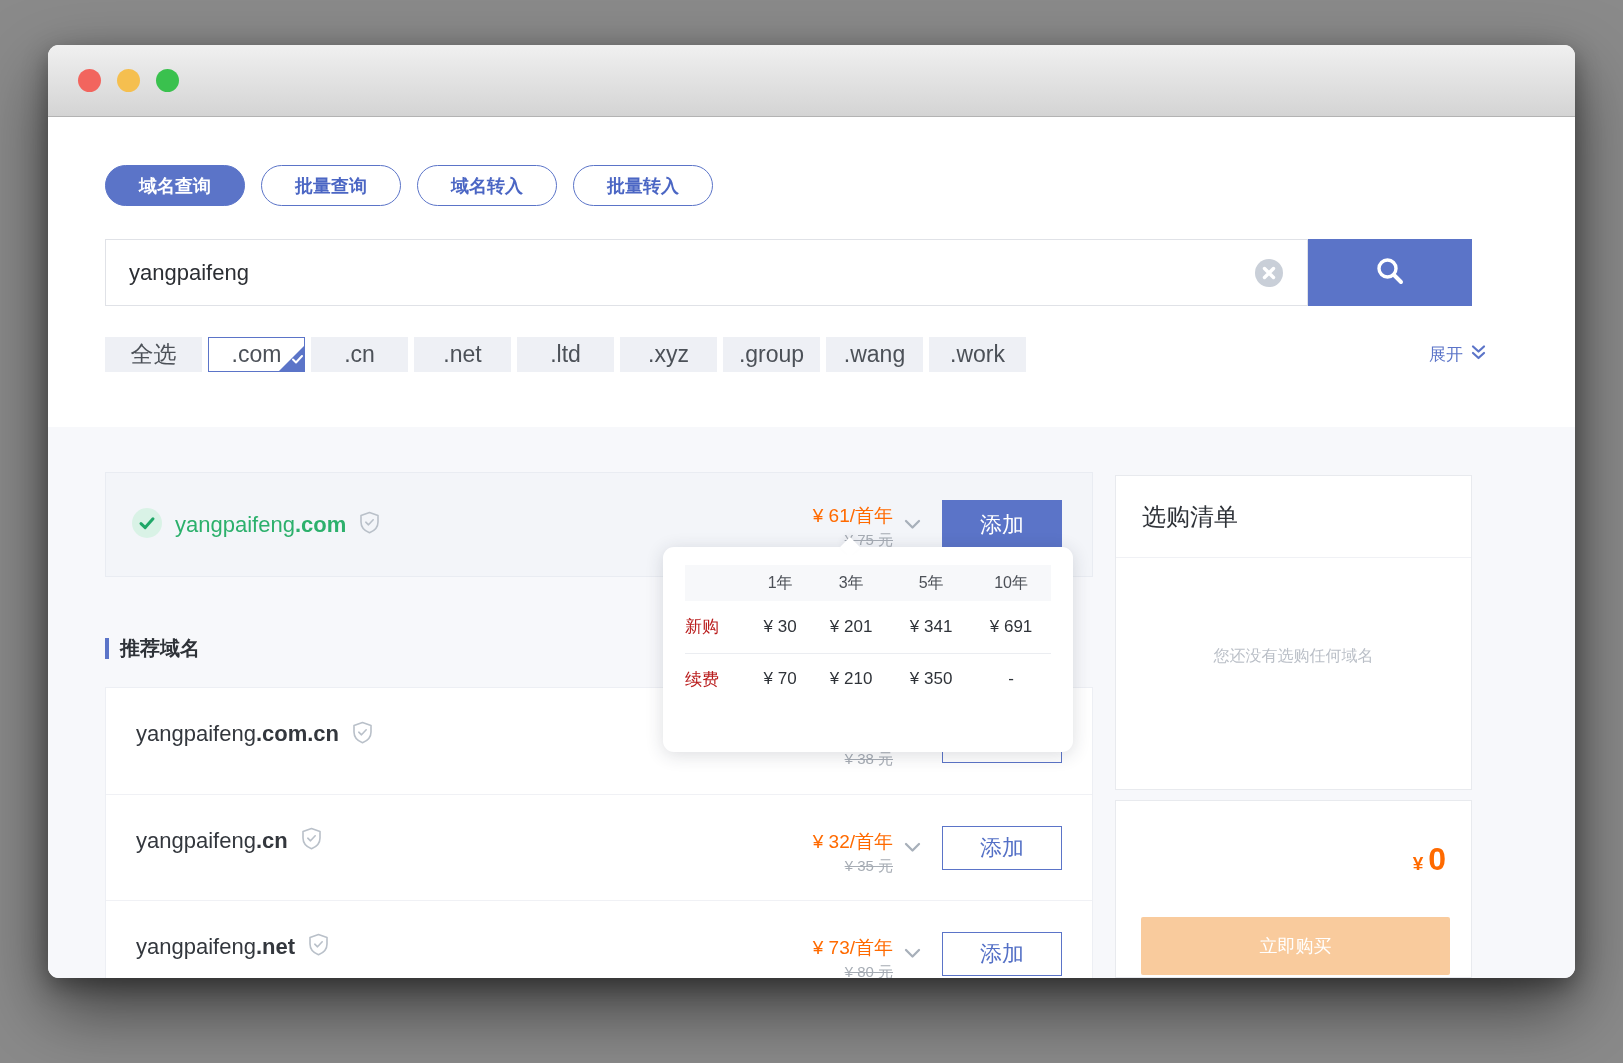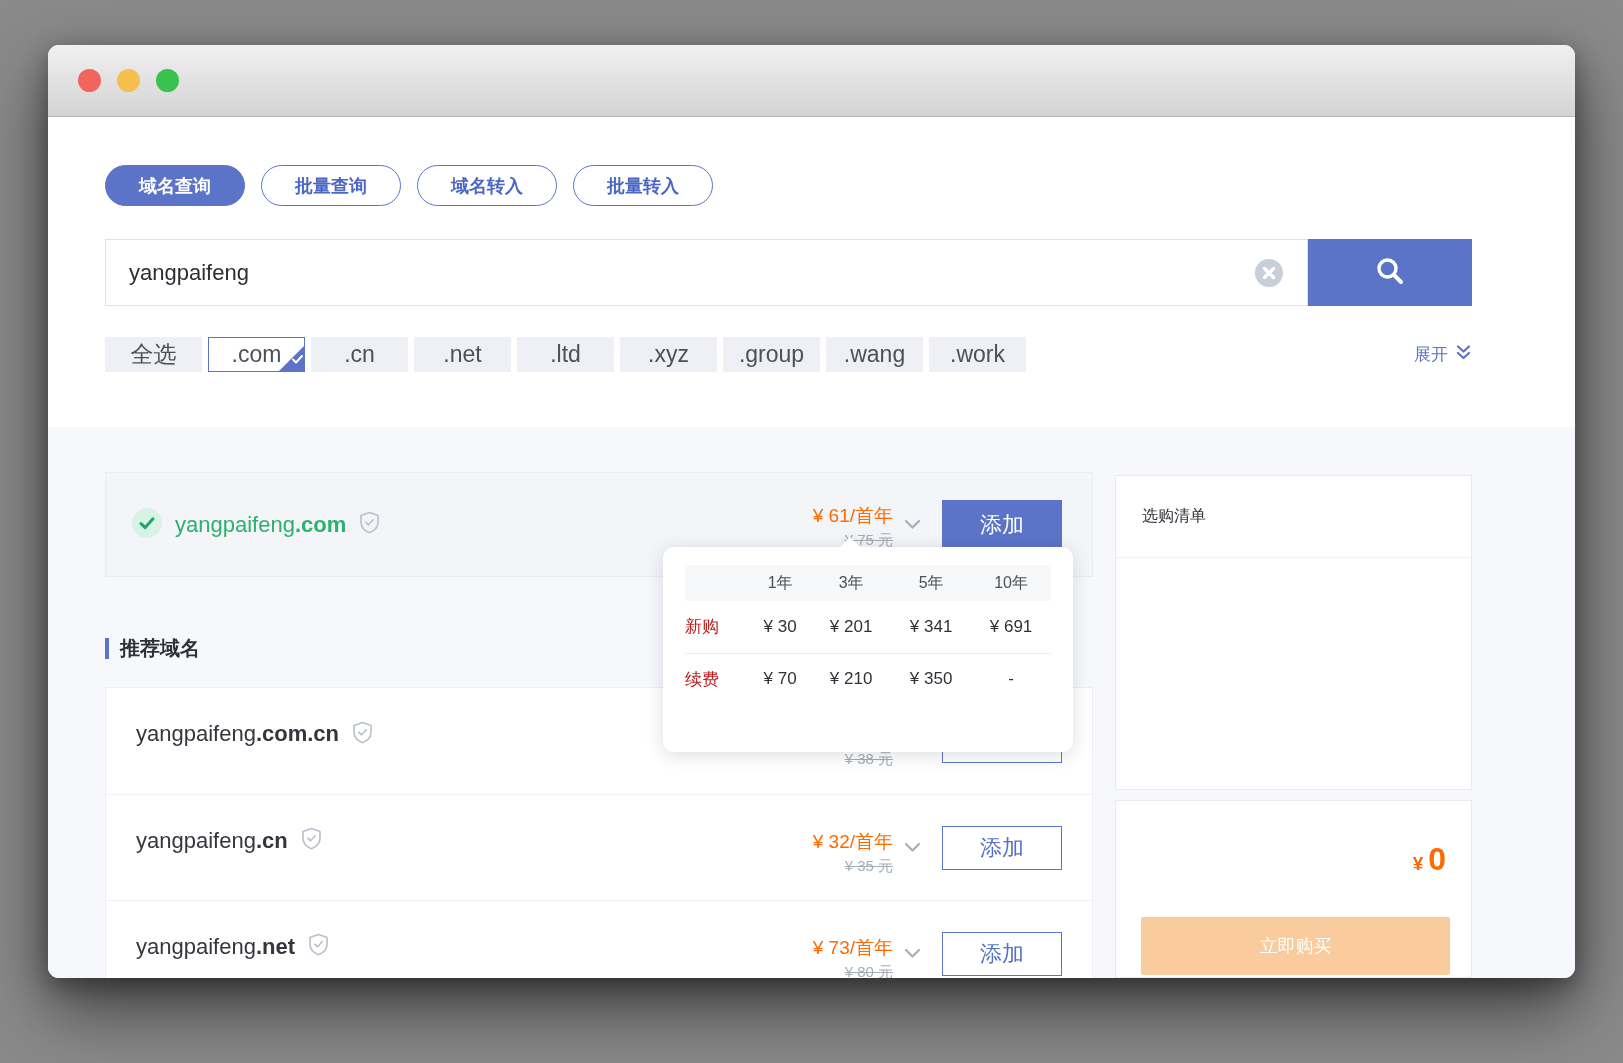--- a/index.html
+++ b/index.html
@@ -40,21 +40,21 @@
                 border:none; display:flex; align-items:center; justify-content:center; cursor:pointer; }
 
   
   .chips { position:absolute; left:57px; top:292px; display:flex; gap:6px; }
   .chip { width:97px; height:35px; background:#eef0f5; color:#4c5158; font-size:23px;
           display:flex; align-items:center; justify-content:center; position:relative; cursor:pointer; }
   .chip.selected { background:#fff; border:1px solid #5b74c8; }
   .corner { position:absolute; right:0; bottom:0; width:0; height:0;
             border-left:25px solid transparent; border-bottom:25px solid #5b74c8; }
   .corner-check { position:absolute; right:1px; bottom:1px; z-index:1; }
-  .expand { position:absolute; right:103px; top:292px; height:35px; display:flex; align-items:center;
+  .expand { position:absolute; right:88px; top:292px; height:35px; display:flex; align-items:center;
             gap:7px; color:#5b74c8; font-size:17px; cursor:pointer; }
 
   
   .result-card { position:absolute; left:57px; top:427px; width:988px; height:105px;
                  background:#f3f5f9; border:1px solid #e9ecf2; display:flex; align-items:center;
                  padding:0 30px 0 26px; }
   .left-group { display:flex; align-items:center; gap:13px; }
   .domain { font-size:22px; }
   .domain .tld { font-weight:bold; }
   .domain.green { color:#2cb06c; }
@@ -90,21 +90,21 @@
   .ptable { width:100%; border-collapse:collapse; }
   .ptable th { height:36px; background:#f7f8fa; font-weight:normal; font-size:16px; color:#4c5057;
                text-align:center; }
   .ptable td { height:52px; font-size:17px; color:#2f3339; text-align:center; }
   .ptable .rowlabel { text-align:left; width:64px; color:#b91c1c; }
   .ptable tr.renew td { border-top:1px solid #ebedf1; }
 
   
   .cart-panel { position:absolute; left:1067px; top:430px; width:357px; height:315px; background:#fff;
                 border:1px solid #e8eaee; }
-  .cart-header { height:82px; display:flex; align-items:center; padding-left:26px; font-size:16px;
+  .cart-header { height:82px; display:flex; align-items:center; padding-left:26px; font-size:24px;
                  color:#2e3238; border-bottom:1px solid #f0f1f5; }
   .cart-empty { height:232px; display:flex; align-items:center; justify-content:center;
                 color:#babfc7; font-size:16px; padding-bottom:36px; }
 
   .summary-panel { position:absolute; left:1067px; top:755px; width:357px; height:178px;
                    background:#fff; border:1px solid #e8eaee; }
   .total { position:absolute; top:40px; right:25px; color:#ff6a00; font-weight:bold; }
   .total .sym { font-size:19px; margin-right:5px; }
   .total .amt { font-size:32px; }
   .buy-btn { position:absolute; left:25px; top:116px; width:309px; height:58px; background:#f9cb9d;
@@ -305,20 +305,21 @@
           <td>¥ 210</td>
           <td>¥ 350</td>
           <td>-</td>
         </tr>
       </tbody>
         </table>
     </div>
 
     <div class="cart-panel">
       <div class="cart-header">选购清单</div>
+      <div class="cart-empty">您还没有选购任何域名</div>
     </div>
 
     <div class="summary-panel">
       <div class="total">
         <span class="sym">¥</span><span class="amt">0</span>
       </div>
       <button class="buy-btn">立即购买</button>
     </div>
 
   </div>

